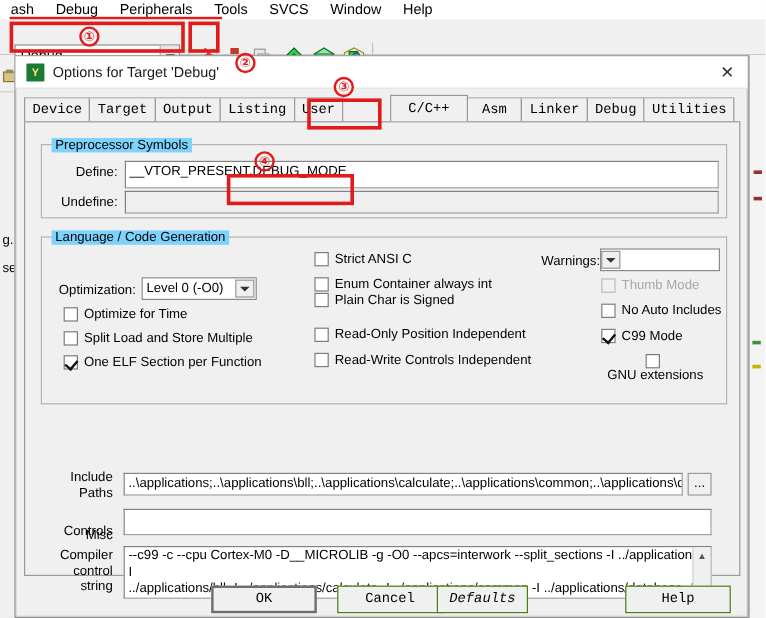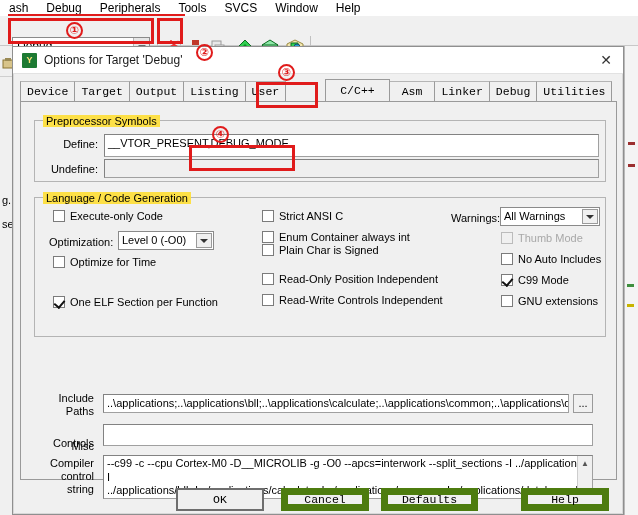--- a/index.html
+++ b/index.html
@@ -129,21 +129,21 @@
   .tabpage {
     position: absolute; left: 7px; top: 54px; width: 597px; height: 379px;
     background: #f0f0f0; border: 1px solid #9a9a9a;
   }
 
   
   .group {
     position: absolute; border: 1px solid #b4b4b4;
   }
   .group > .glegend {
-    position: absolute; top: -6px; left: 8px; background: #fde047;
+    position: absolute; top: -6px; left: 8px; background: #7dd3fc;
     padding: 0 3px; font-size: 11px; color: #000; text-align: right;
   }
 
   .lbl { position: absolute; font-size: 11px; color: #000; white-space: nowrap; }
   .lbl.right { text-align: right; }
 
   .txt {
     position: absolute; background: #ffffff;
     border: 1px solid #a0a0a0;
     border-top-color: #828282; border-left-color: #828282;
@@ -205,21 +205,21 @@
   }
   .dd .ddb::after {
     content: ""; position: absolute; left: 3px; top: 5px;
     border-left: 4px solid transparent; border-right: 4px solid transparent;
     border-top: 4px solid #333;
   }
 
   
   .btn {
     position: absolute; height: 23px;
-    background: #f0f0f0; border: 7px solid #4d7c0f;
+    background: #f0f0f0; border: 1px solid #4d7c0f;
     font-family: "Liberation Mono", monospace;
     font-size: 11.5px; color: #000;
     display: flex; align-items: center; justify-content: center;
   }
   .btn.def { border: 2px solid #6e6e6e; }
 
   
   .anno-rect {
     position: absolute; border: 3px solid #e01b1b; pointer-events: none;
   }
@@ -352,35 +352,35 @@
         <div class="glegend">Preprocessor Symbols</div>
         <div class="lbl right" style="left:0px; top:17px; width:63px;">Define:</div>
         <div class="txt" style="left:69px; top:13px; width:495px; height:23px;">__VTOR_PRESENT,DEBUG_MODE</div>
         <div class="lbl right" style="left:0px; top:42px; width:63px;">Undefine:</div>
         <div class="txt dis" style="left:69px; top:38px; width:495px; height:19px;"></div>
       </div>
 
       <div class="group" style="left:13px; top:95px; width:572px; height:140px;">
         <div class="glegend">Language / Code Generation</div>
 
-        <div class="cb" style="left:18px; top:12px;">
-          <div class="box"></div>
-          <div class="cbl">Execute-only Code</div>
-        </div>
 
         <div class="lbl" style="left:14px; top:38px;">Optimization:</div>
         <div class="dd" style="left:83px; top:33px; width:96px;">
           <div class="ddt">Level 0 (-O0)</div>
           <div class="ddb"></div>
         </div>
 
         <div class="cb" style="left:18px; top:58px;">
           <div class="box"></div>
           <div class="cbl">Optimize for Time</div>
         </div>
+        <div class="cb" style="left:18px; top:78px;">
+          <div class="box"></div>
+          <div class="cbl">Split Load and Store Multiple</div>
+        </div>
         <div class="cb" style="left:18px; top:98px;">
           <div class="box checked"></div>
           <div class="cbl">One ELF Section per Function</div>
         </div>
 
         <div class="cb" style="left:227px; top:12px;">
           <div class="box"></div>
           <div class="cbl">Strict ANSI C</div>
         </div>
         <div class="cb" style="left:227px; top:33px;">
@@ -395,37 +395,36 @@
           <div class="box"></div>
           <div class="cbl">Read-Only Position Independent</div>
         </div>
         <div class="cb" style="left:227px; top:96px;">
           <div class="box"></div>
           <div class="cbl">Read-Write Controls Independent</div>
         </div>
 
         <div class="lbl" style="left:416px; top:14px;">Warnings:</div>
         <div class="dd" style="left:465px; top:9px; width:100px;">
-          <div class="ddt">All Warnings</div>
           <div class="ddb"></div>
         </div>
 
         <div class="cb" style="left:466px; top:34px;">
           <div class="box dis"></div>
           <div class="cbl dis">Thumb Mode</div>
         </div>
         <div class="cb" style="left:466px; top:55px;">
           <div class="box"></div>
           <div class="cbl">No Auto Includes</div>
         </div>
         <div class="cb" style="left:466px; top:76px;">
           <div class="box checked"></div>
           <div class="cbl">C99 Mode</div>
         </div>
-        <div class="cb" style="left:466px; top:97px;">
+        <div class="cb" style="left:466px; top:97px;flex-direction:column;">
           <div class="box"></div>
           <div class="cbl">GNU extensions</div>
         </div>
       </div>
 
       <div class="lbl right" style="left:10px; top:290px; width:63px;">Include</div>
       <div class="lbl right" style="left:10px; top:303px; width:63px;">Paths</div>
       <div class="txt" style="left:82px; top:292px; width:466px; height:19px;">..\applications;..\applications\bll;..\applications\calculate;..\applications\common;..\applications\data</div>
       <div class="ellipsis-btn" style="left:552px; top:292px;">...</div>
 
@@ -443,21 +442,21 @@
       </div>
       <div class="scrollbar-v" style="left:556px; top:354px; height:42px;">
         <div class="sb-arrow" style="top:0px;">▲</div>
         <div class="sb-arrow" style="top:28px;">▼</div>
       </div>
 
     </div>
 
     <div class="btn def" style="left:163px; top:441px; width:88px;">OK</div>
     <div class="btn" style="left:268px; top:441px; width:88px;">Cancel</div>
-    <div class="btn" style="left:368px; top:441px; width:97px;">Defaults</div>
+    <div class="btn" style="left:351px; top:441px; width:76px;font-style:italic;">Defaults</div>
     <div class="btn" style="left:508px; top:441px; width:88px;">Help</div>
   </div>
 
   <div class="anno-underline" style="left:8px; top:14px; width:177px;"></div>
 
   <div class="anno-rect" style="left:8px; top:18px; width:146px; height:26px;"></div>
   <div class="anno-num" style="left:66px; top:22px;">①</div>
 
   <div class="anno-rect" style="left:157px; top:18px; width:26px; height:26px;"></div>
   <div class="anno-num" style="left:196px; top:44px;">②</div>

